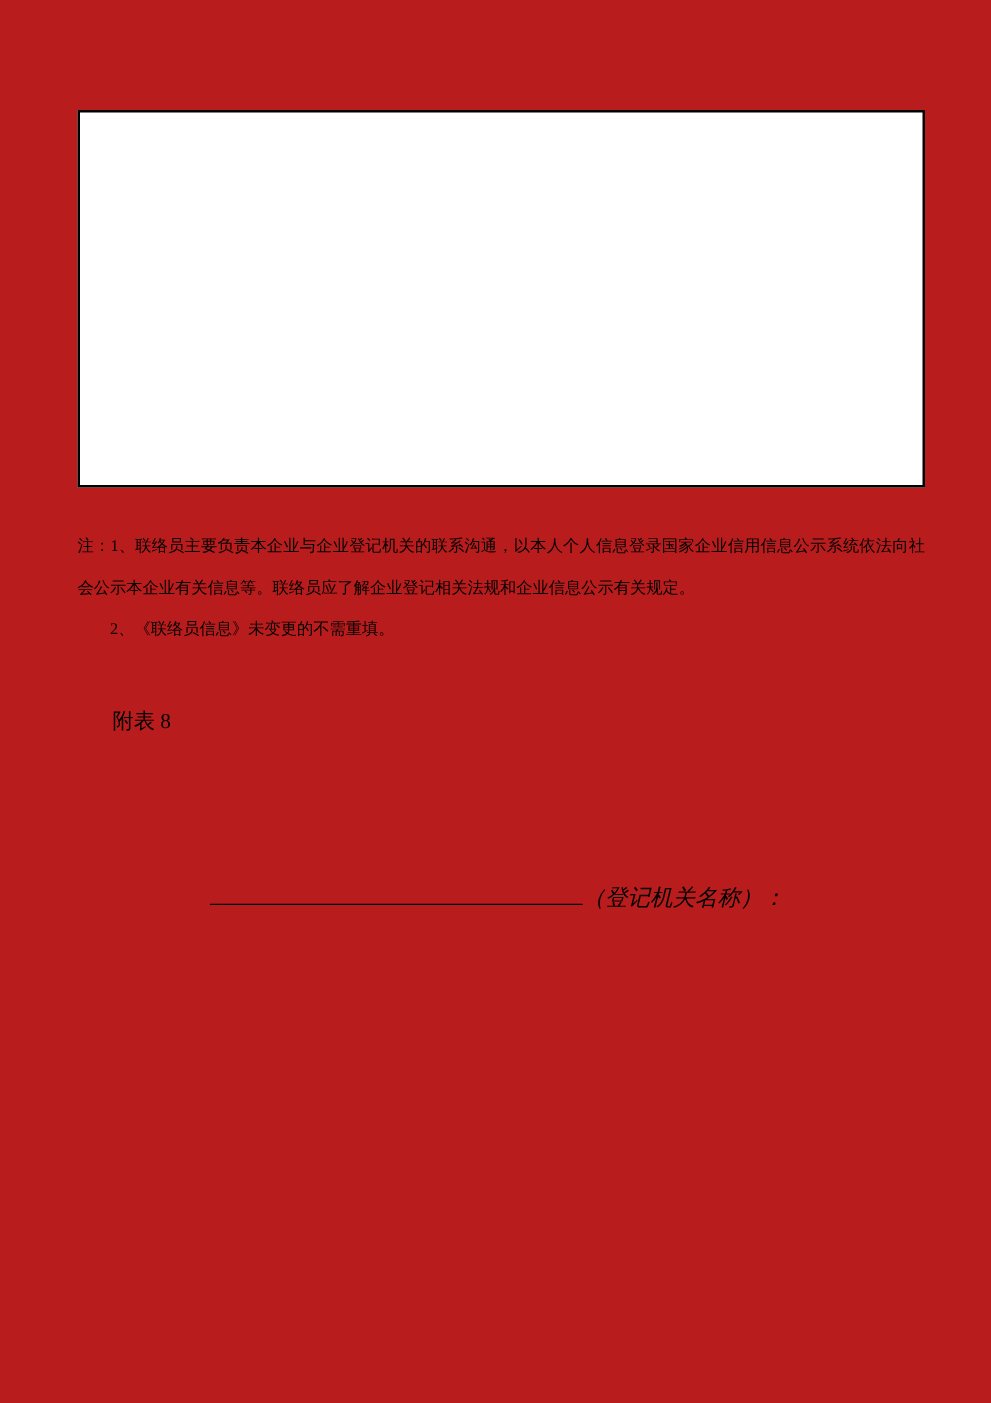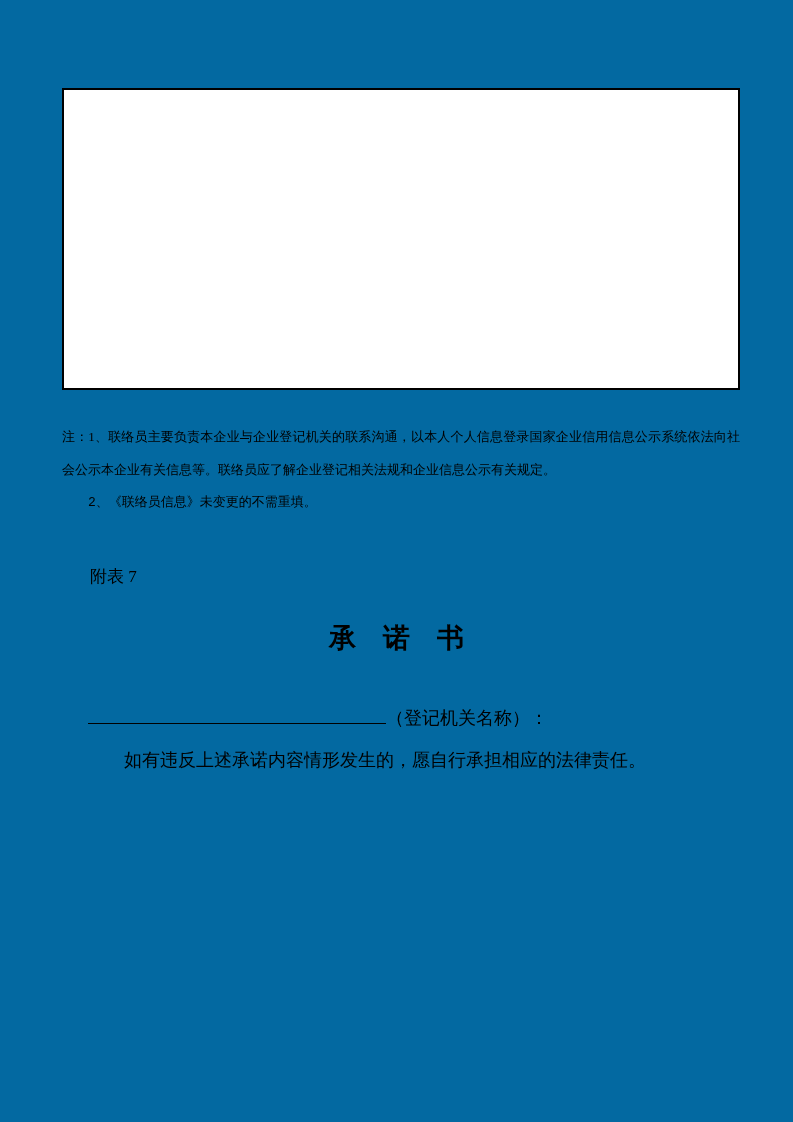--- a/index.html
+++ b/index.html
@@ -9,21 +9,21 @@
     height: 1122px;
     font-family: "Liberation Serif", "DejaVu Serif", serif;
     color: #000000;
     position: relative;
     overflow: hidden;
   }
   .page {
     position: relative;
     width: 793px;
     height: 1122px;
-    background: #0369a1;
+    background: #b91c1c;
   }
   
   .empty-box {
     position: absolute;
     left: 62px;
     top: 88px;
     width: 678px;
     height: 302px;
     border: 2px solid #000000;
     background: #ffffff;
@@ -34,21 +34,20 @@
     left: 62px;
     top: 420px;
     width: 678px;
     font-size: 13px;
     line-height: 33px;
     text-align: justify;
   }
   .notes .note-p2 {
     text-indent: 2em;
     text-align: left;
-    font-family: Liberation Mono, monospace;
   }
   
   .appendix {
     position: absolute;
     left: 90px;
     top: 565px;
     font-size: 17px;
   }
   
   .doc-title {
@@ -70,21 +69,21 @@
     line-height: 40px;
   }
   .blank {
     display: inline-block;
     border-bottom: 1px solid #000000;
     height: 1em;
     vertical-align: baseline;
   }
   .blank.w1 { width: 298px; }
   .blank.w2 { width: 272px; }
-  .fill-line { text-align: left; }
+  .fill-line { text-align: center; font-style: italic; }
   .body-para {
     text-align: justify;
     text-indent: 2em;
   }
   .closing-para {
     text-align: justify;
     text-indent: 2em;
     margin-top: 2px;
   }
   
@@ -102,23 +101,21 @@
 
 <div class="page">
 
   <div class="empty-box"></div>
 
   <div class="notes">
     <p class="note-p1">注：1、联络员主要负责本企业与企业登记机关的联系沟通，以本人个人信息登录国家企业信用信息公示系统依法向社会公示本企业有关信息等。联络员应了解企业登记相关法规和企业信息公示有关规定。</p>
     <p class="note-p2">2、《联络员信息》未变更的不需重填。</p>
   </div>
 
-  <div class="appendix">附表 7</div>
+  <div class="appendix">附表 8</div>
 
-  <h1 class="doc-title">承　诺　书</h1>
 
   <div class="content">
     <p class="fill-line"><span class="blank w1"></span><span>（登记机关名称）：</span></p>
-    <p class="closing-para">如有违反上述承诺内容情形发生的，愿自行承担相应的法律责任。</p>
   </div>
 
 
 </div>
 
 </body></html>

